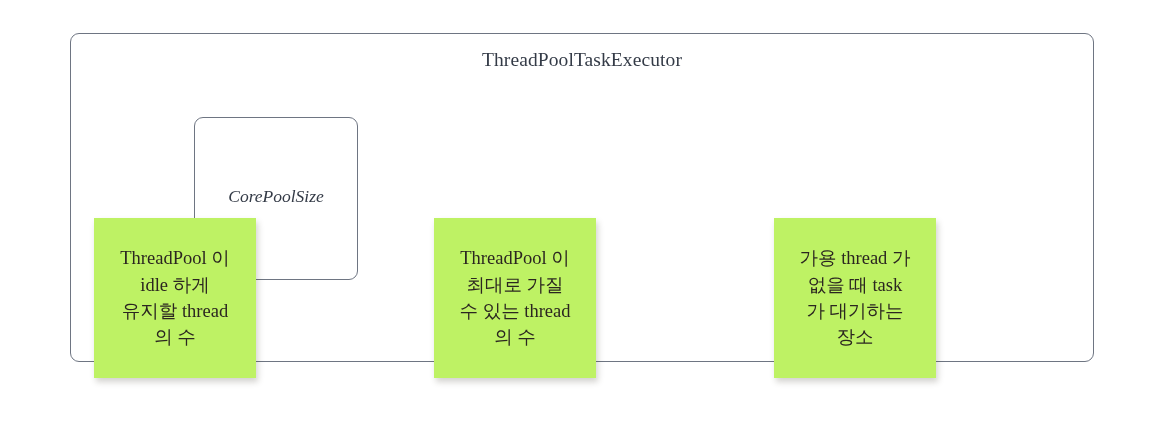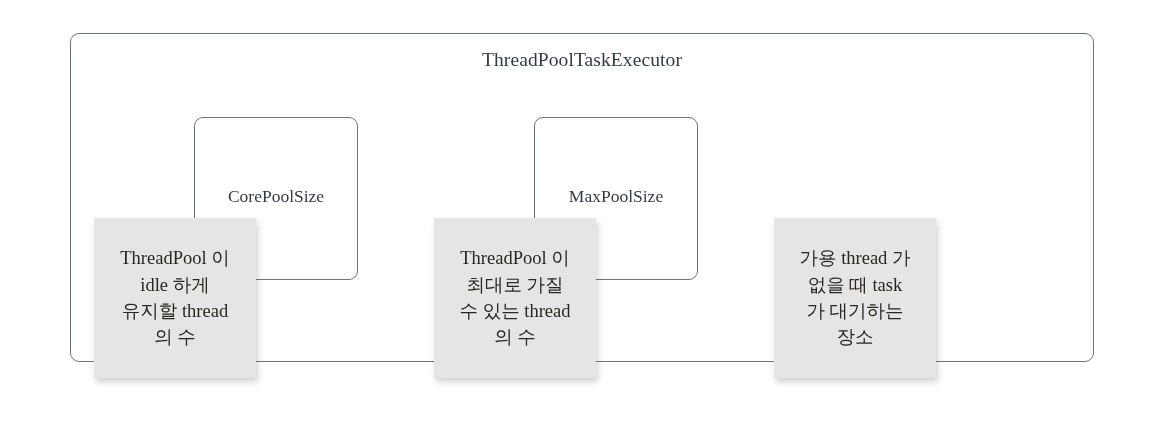--- a/index.html
+++ b/index.html
@@ -51,21 +51,21 @@
   .inner-box {
     position: absolute;
     top: 117px;
     width: 164px;
     height: 163px;
     box-sizing: border-box;
     border: 1.3px solid #6e7582;
     border-radius: 9px;
     background: #ffffff;
   }
-  .inner-box.pos-0 { left: 194px; }
+  .inner-box.pos-0 { left: 194px; font-style: italic; }
   .inner-box.pos-1 { left: 534px; }
   .inner-box.pos-2 { left: 874px; }
 
   .inner-label {
     position: absolute;
     left: 0;
     top: 68px;
     width: 100%;
     text-align: center;
     font-size: 17.5px;
@@ -73,21 +73,21 @@
     line-height: 1.2;
   }
 
   
   .sticky {
     position: absolute;
     top: 218px;
     width: 162px;
     height: 160px;
     box-sizing: border-box;
-    background: #e5e5e5;
+    background: #bef264;
     box-shadow: 2px 4px 6px rgba(60, 55, 40, 0.22);
     display: flex;
     align-items: center;
     justify-content: center;
     padding: 0 10px;
   }
   .sticky.pos-0 { left: 94px; }
   .sticky.pos-1 { left: 434px; }
   .sticky.pos-2 { left: 774px; align-items: center; }
 
@@ -107,23 +107,20 @@
 <div id="canvas">
 
   <div class="outer-box">
     <div class="outer-title">ThreadPoolTaskExecutor</div>
   </div>
 
   <div class="inner-box pos-0">
     <div class="inner-label">CorePoolSize</div>
   </div>
 
-  <div class="inner-box pos-1">
-    <div class="inner-label">MaxPoolSize</div>
-  </div>
 
 
   <div class="sticky pos-0">
     <div class="sticky-text">ThreadPool 이
 idle 하게
 유지할 thread
 의 수</div>
   </div>
 
   <div class="sticky pos-1">

